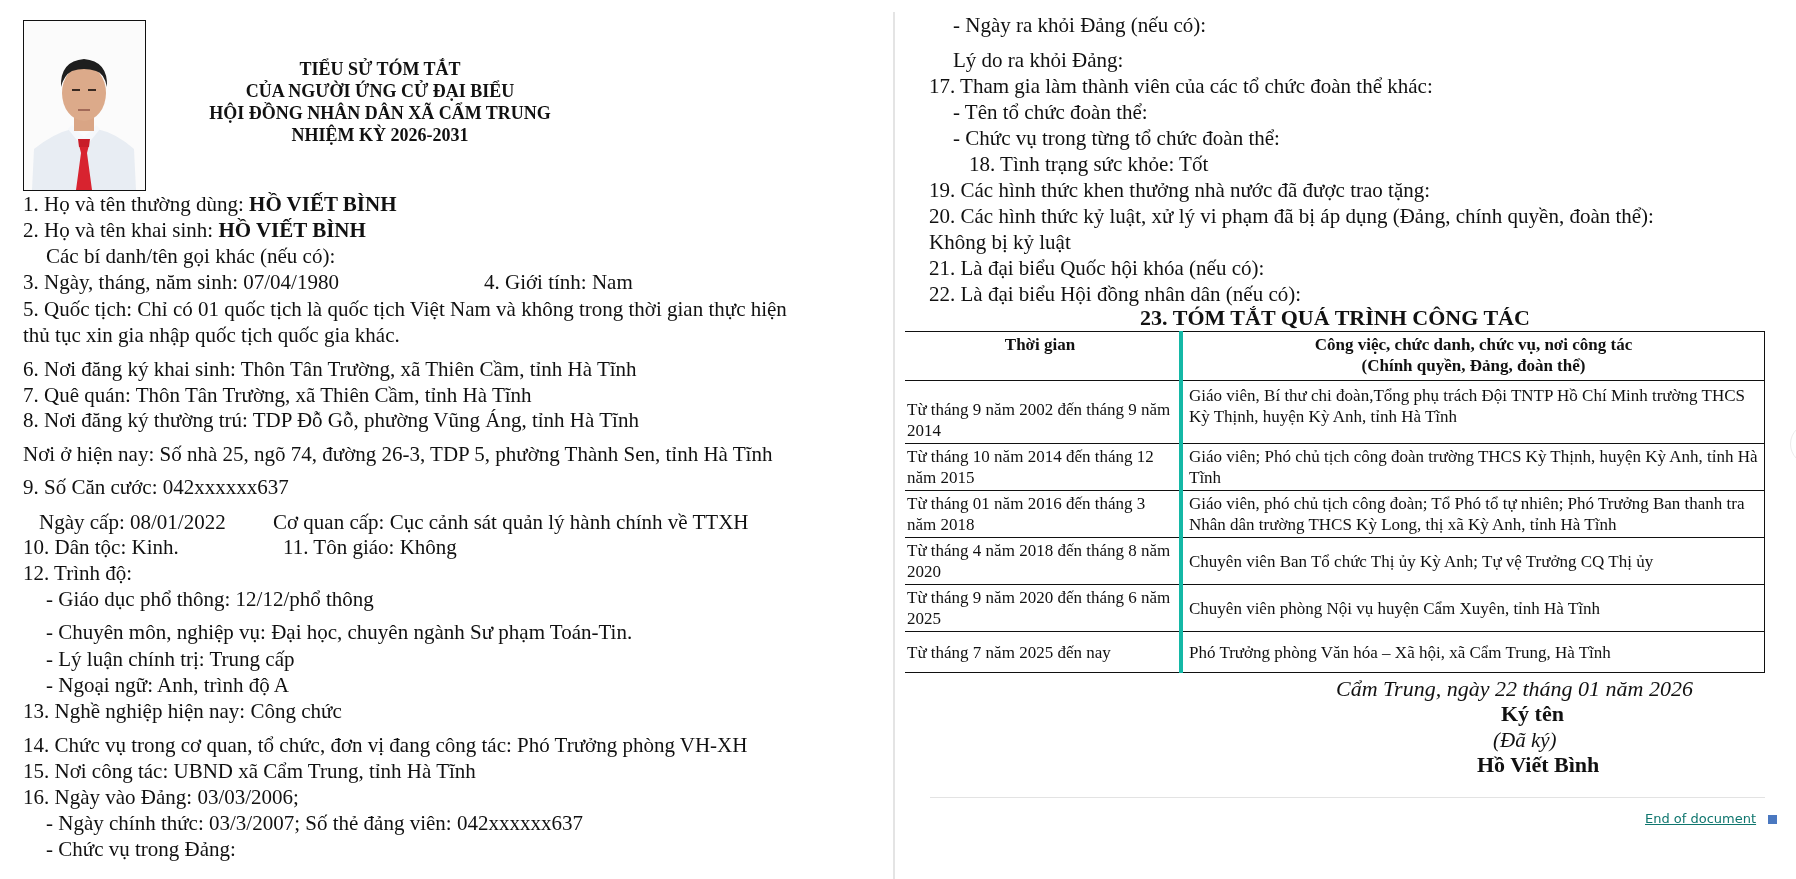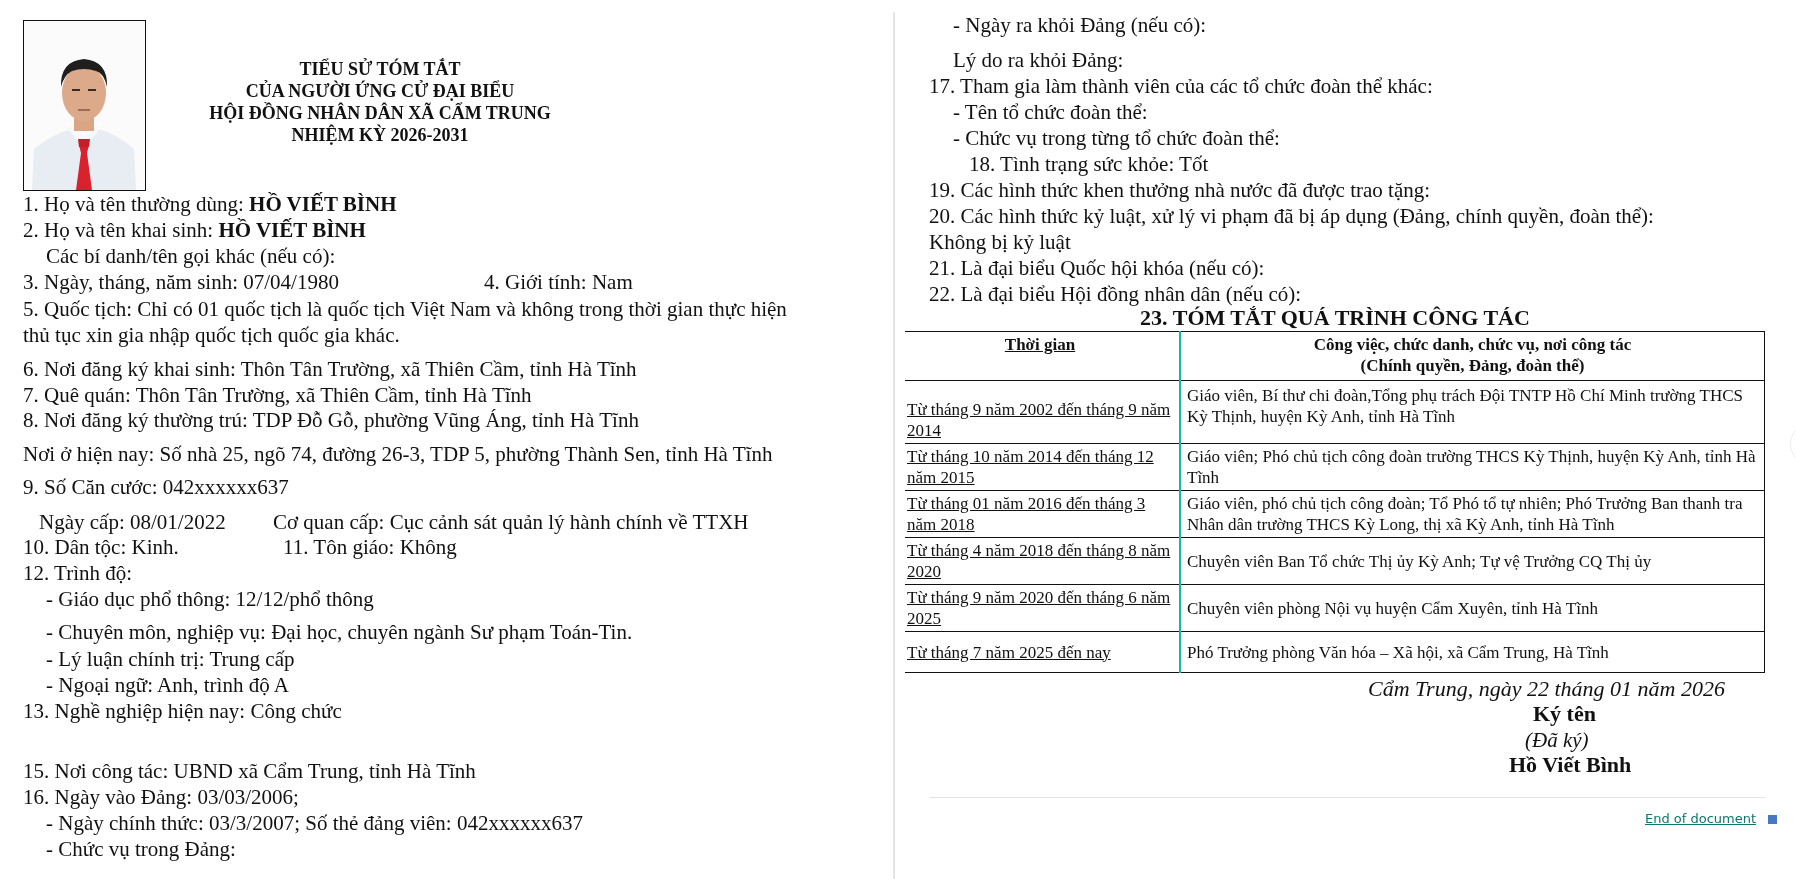--- a/index.html
+++ b/index.html
@@ -13,24 +13,24 @@
   .col-divider { position: absolute; left: 893px; top: 12px; width: 2px; height: 867px; background: #e4e4e4; }
   .photo { position: absolute; left: 23px; top: 20px; width: 121px; height: 169px;
            border: 1px solid #111; background: #fbfbfb; overflow: hidden; }
   .title-block { position: absolute; left: 190px; top: 58px; width: 380px; text-align: center;
                  font-weight: bold; font-size: 18px; line-height: 22px; }
   .title-block div { white-space: nowrap; }
   table.work { position: absolute; left: 905px; top: 331px; width: 860px; border-collapse: collapse;
                font-size: 17px; line-height: 21px; }
   table.work th, table.work td { border-top: 1px solid #111; border-bottom: 1px solid #111; padding: 2px 6px; vertical-align: top; text-align: left; }
   table.work th { font-weight: bold; text-align: center; font-size: 17px; }
-  table.work .c1 { width: 266px; border-right: 2px solid #14b8a6; padding-left: 2px; text-decoration: underline; }
+  table.work .c1 { width: 266px; border-right: 4px solid #14b8a6; padding-left: 2px; }
   table.work .c2 { border-right: 1px solid #111; }
   table.work td.mid { vertical-align: middle; }
-  .sig { position: absolute; text-align: center; white-space: nowrap; margin-left: 32px; }
+  .sig { position: absolute; text-align: center; white-space: nowrap; }
   .end-rule { position: absolute; left: 930px; top: 797px; width: 835px; height: 1px; background: #e3e3e3; }
   .end-doc { position: absolute; left: 1645px; top: 811px; font-family: "DejaVu Sans", sans-serif;
              font-size: 13px; color: #0f766e; white-space: nowrap; text-decoration: underline; }
   .end-square { display: inline-block; width: 9px; height: 9px; background: #4a78c0; margin-left: 12px; vertical-align: middle; }
   .edge-btn { position: absolute; left: 1790px; top: 423px; width: 40px; height: 40px; border-radius: 50%;
               border: 1px solid #ececec; background: #fff; }
 </style>
 </head>
 <body>
 
@@ -88,20 +88,21 @@
   <div class="abs doc-line" style="left:39px; top:509px;">Ngày cấp: 08/01/2022</div>
   <div class="abs doc-line" style="left:273px; top:509px;">Cơ quan cấp: Cục cảnh sát quản lý hành chính về TTXH</div>
   <div class="abs doc-line" style="left:23px; top:534px;">10. Dân tộc: Kinh.</div>
   <div class="abs doc-line" style="left:283px; top:534px;">11. Tôn giáo:  Không</div>
   <div class="abs doc-line" style="left:23px; top:560px;">12. Trình độ:</div>
   <div class="abs doc-line" style="left:46px; top:586px;">- Giáo dục phổ thông: 12/12/phổ thông</div>
   <div class="abs doc-line" style="left:46px; top:619px;">- Chuyên môn, nghiệp vụ: Đại học, chuyên ngành Sư phạm Toán-Tin.</div>
   <div class="abs doc-line" style="left:46px; top:646px;">- Lý luận chính trị: Trung cấp</div>
   <div class="abs doc-line" style="left:46px; top:672px;">- Ngoại ngữ:  Anh, trình độ A</div>
   <div class="abs doc-line" style="left:23px; top:698px;">13. Nghề nghiệp hiện nay:  Công chức</div>
+  <div class="abs doc-line" style="left:23px; top:732px;">14. Chức vụ trong cơ quan, tổ chức, đơn vị đang công tác:  Phó Trưởng phòng VH-XH</div>
   <div class="abs doc-line" style="left:23px; top:758px;">15. Nơi công tác:  UBND xã Cẩm Trung, tỉnh Hà Tĩnh</div>
   <div class="abs doc-line" style="left:23px; top:784px;">16. Ngày vào Đảng: 03/03/2006;</div>
   <div class="abs doc-line" style="left:46px; top:810px;">- Ngày chính thức: 03/3/2007; Số thẻ đảng viên: 042xxxxxx637</div>
   <div class="abs doc-line" style="left:46px; top:836px;">- Chức vụ trong Đảng:</div>
 </div>
 
 <div class="col-divider"></div>
 
 <div class="page-right"></div>
 

